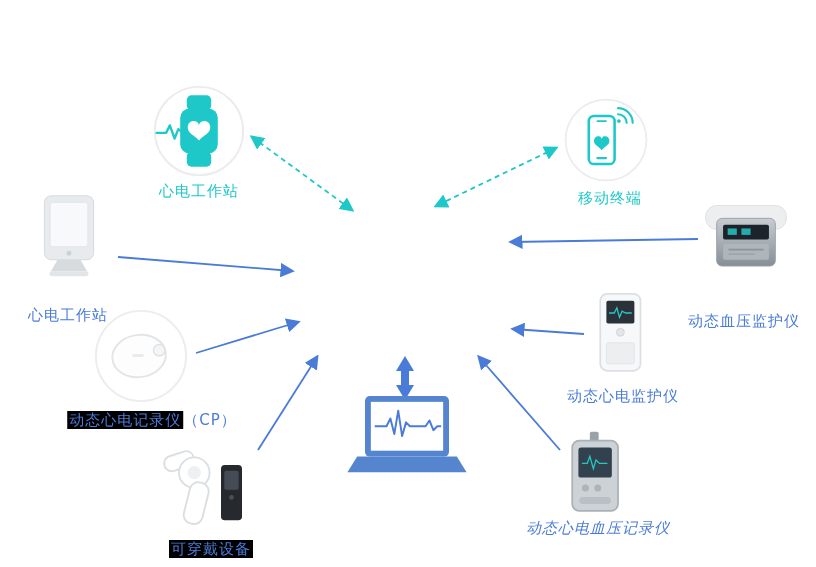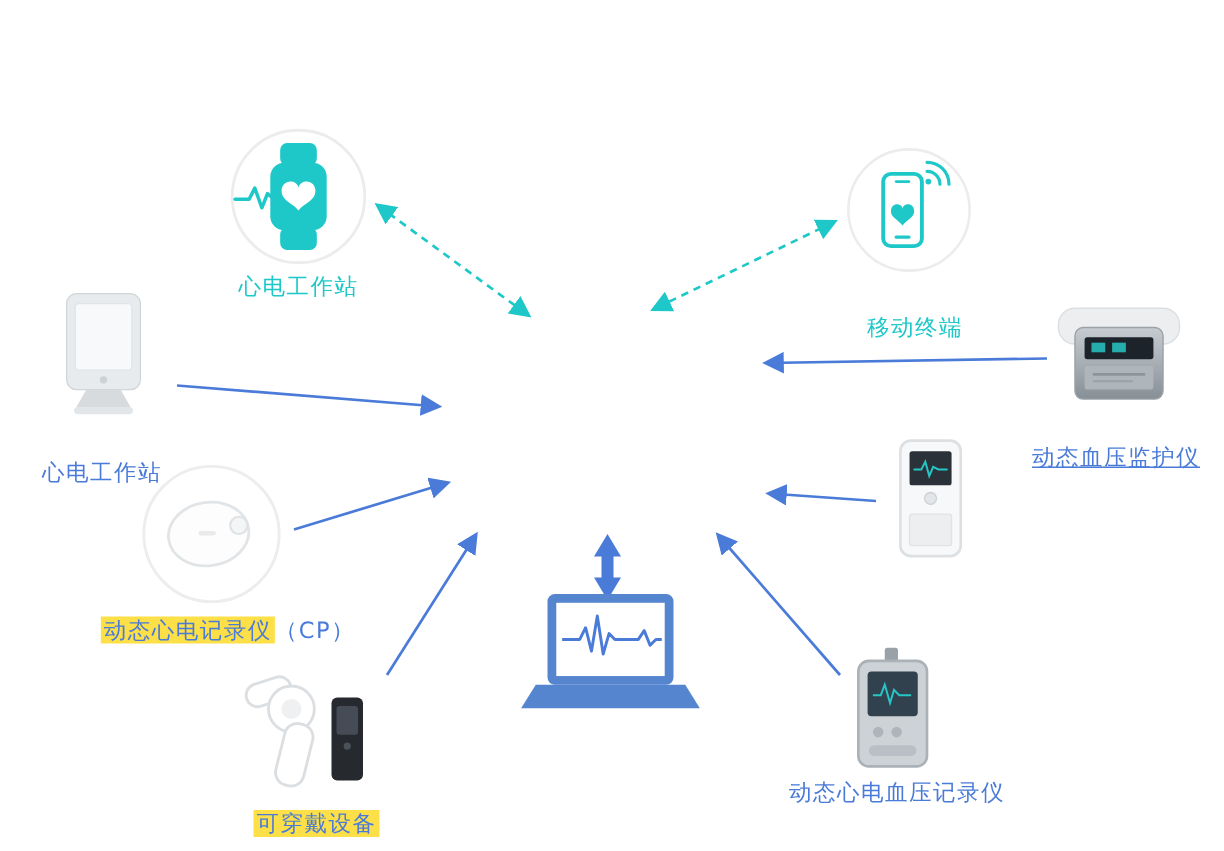--- a/index.html
+++ b/index.html
@@ -8,21 +8,21 @@
     font-family:"DejaVu Sans","Liberation Sans",sans-serif;
   }
   .layer{position:absolute;left:0;top:0;width:816px;height:567px;}
   .node{position:absolute;}
   .label{
     position:absolute;transform:translateX(-50%);
     font-size:15px;letter-spacing:1px;white-space:nowrap;
     color:#4a7bd8;font-weight:500;z-index:3;
   }
   .label.teal{color:#1fc8c8;}
-  .label .hl{background:#fde047;padding:0 2px;text-align:center;}
+  .label .hl{background:#000000;padding:0 2px;text-align:center;}
   .cloud-wrap{position:absolute;left:288px;top:204px;width:232px;height:150px;z-index:2;}
   .cloud-text{
     font-size:17px;font-weight:bold;letter-spacing:1.5px;
     font-family:"DejaVu Sans","Liberation Sans",sans-serif;
   }
   svg{display:block;}
 </style>
 </head>
 <body>
 
@@ -70,21 +70,21 @@
       <circle cx="50" cy="50" r="47" fill="#ffffff" stroke="#ececec" stroke-width="2"></circle>
       <rect x="30" y="22" width="30" height="56" rx="6" fill="#ffffff" stroke="#1fc8c8" stroke-width="3"></rect>
       <line x1="40" y1="28" x2="50" y2="28" stroke="#1fc8c8" stroke-width="2" stroke-linecap="round"></line>
       <path d="M45,62 C41,57 36,56 36,51 C36,47 39,45 42,45.7 C43.6,46 45,47.5 45,49 C45,47.5 46.4,46 48,45.7 C51,45 54,47 54,51 C54,56 49,57 45,62 Z" fill="#1fc8c8"></path>
       <line x1="40" y1="71" x2="50" y2="71" stroke="#1fc8c8" stroke-width="2.5" stroke-linecap="round"></line>
       <circle cx="65" cy="28" r="2.2" fill="#1fc8c8"></circle>
       <path d="M64,20 a10,10 0 0 1 10,10" fill="none" stroke="#1fc8c8" stroke-width="2.5" stroke-linecap="round"></path>
       <path d="M64,13 a17,17 0 0 1 17,17" fill="none" stroke="#1fc8c8" stroke-width="2.5" stroke-linecap="round"></path>
     </svg>
   </div>
-  <div class="label teal" style="left:610px;top:189px;margin-top:20px;">移动终端</div>
+  <div class="label teal" style="left:610px;top:189px;">移动终端</div>
 
   <div class="node" style="left:28px;top:190px;">
     <svg width="82" height="92" viewBox="0 0 100 110">
       <rect x="20" y="6" width="60" height="78" rx="8" fill="#e8ebed" stroke="#d0d5d8"></rect>
       <rect x="27" y="14" width="46" height="54" rx="3" fill="#f7f9fa" stroke="#e0e4e6"></rect>
       <circle cx="50" cy="76" r="3" fill="#cdd2d5"></circle>
       <path d="M36 84 h28 l8 14 h-44 z" fill="#d7dbde"></path>
       <rect x="26" y="98" width="48" height="6" rx="3" fill="#e3e6e8"></rect>
     </svg>
   </div>
@@ -124,44 +124,45 @@
       <rect x="6" y="6" width="88" height="26" rx="12" fill="#eceeef" stroke="#dcdfe1"></rect>
       <rect x="18" y="20" width="64" height="52" rx="6" fill="url(#bpg)" stroke="#9aa1a7"></rect>
       <rect x="25" y="27" width="50" height="16" rx="2" fill="#1d232a"></rect>
       <rect x="30" y="31" width="10" height="7" fill="#27c6c6" opacity="0.85"></rect>
       <rect x="45" y="31" width="10" height="7" fill="#27c6c6" opacity="0.85"></rect>
       <rect x="25" y="48" width="50" height="17" rx="2" fill="#aeb5bb"></rect>
       <line x1="31" y1="54" x2="69" y2="54" stroke="#8d949a" stroke-width="2"></line>
       <line x1="31" y1="59" x2="60" y2="59" stroke="#9aa1a7" stroke-width="1.5"></line>
     </svg>
   </div>
-  <div class="label" style="left:744px;top:296px;text-decoration:underline;">动态血压监护仪</div>
+  <div class="label" style="left:744px;top:312px;">动态血压监护仪</div>
 
   <div class="node" style="left:588px;top:290px;">
     <svg width="70" height="88" viewBox="0 0 80 100">
       <rect x="14" y="4" width="46" height="88" rx="8" fill="#f7f8f9" stroke="#dde0e3" stroke-width="2"></rect>
       <rect x="21" y="12" width="32" height="26" rx="2" fill="#2a3138"></rect>
       <polyline points="24,26 30,26 33,20 36,31 39,24 43,26 50,26" fill="none" stroke="#27c6c6" stroke-width="1.5"></polyline>
       <circle cx="37" cy="48" r="4.5" fill="#e3e6e9" stroke="#ccd0d4"></circle>
       <rect x="21" y="60" width="32" height="24" rx="2" fill="#eceef0" stroke="#e0e3e6"></rect>
     </svg>
   </div>
+  <div class="label" style="left:623px;top:387px;">动态心电监护仪</div>
 
   <div class="node" style="left:556px;top:430px;">
     <svg width="80" height="88" viewBox="0 0 90 100">
       <rect x="38" y="2" width="10" height="12" rx="2" fill="#9aa1a7"></rect>
       <rect x="18" y="12" width="52" height="80" rx="8" fill="#cdd2d6" stroke="#aab1b7" stroke-width="2"></rect>
       <rect x="25" y="20" width="38" height="34" rx="3" fill="#31424e"></rect>
       <polyline points="29,38 35,38 38,30 42,44 45,34 49,38 58,38" fill="none" stroke="#27c6c6" stroke-width="1.5"></polyline>
       <circle cx="33" cy="66" r="4" fill="#aeb5ba"></circle>
       <circle cx="47" cy="66" r="4" fill="#aeb5ba"></circle>
       <rect x="26" y="76" width="36" height="8" rx="4" fill="#b9bfc4"></rect>
     </svg>
   </div>
-  <div class="label" style="left:598px;top:519px;">动态心电血压记录仪</div>
+  <div class="label" style="left:598px;top:519px;font-style:italic;">动态心电血压记录仪</div>
 
   <div class="node" style="left:342px;top:396px;">
     <svg width="130" height="84" viewBox="0 0 130 86">
       <rect x="22" y="0" width="86" height="62" rx="5" fill="#5585cf"></rect>
       <rect x="28" y="6" width="74" height="50" fill="#ffffff"></rect>
       <polyline points="32,31 44,31 48,23 52,39 56,15 60,41 64,27 68,31 84,31 88,25 92,35 96,31 100,31" fill="none" stroke="#4a7bd8" stroke-width="2" stroke-linejoin="round"></polyline>
       <path d="M14 62 h102 l10 16 h-122 z" fill="#5585cf"></path>
     </svg>
   </div>
 

